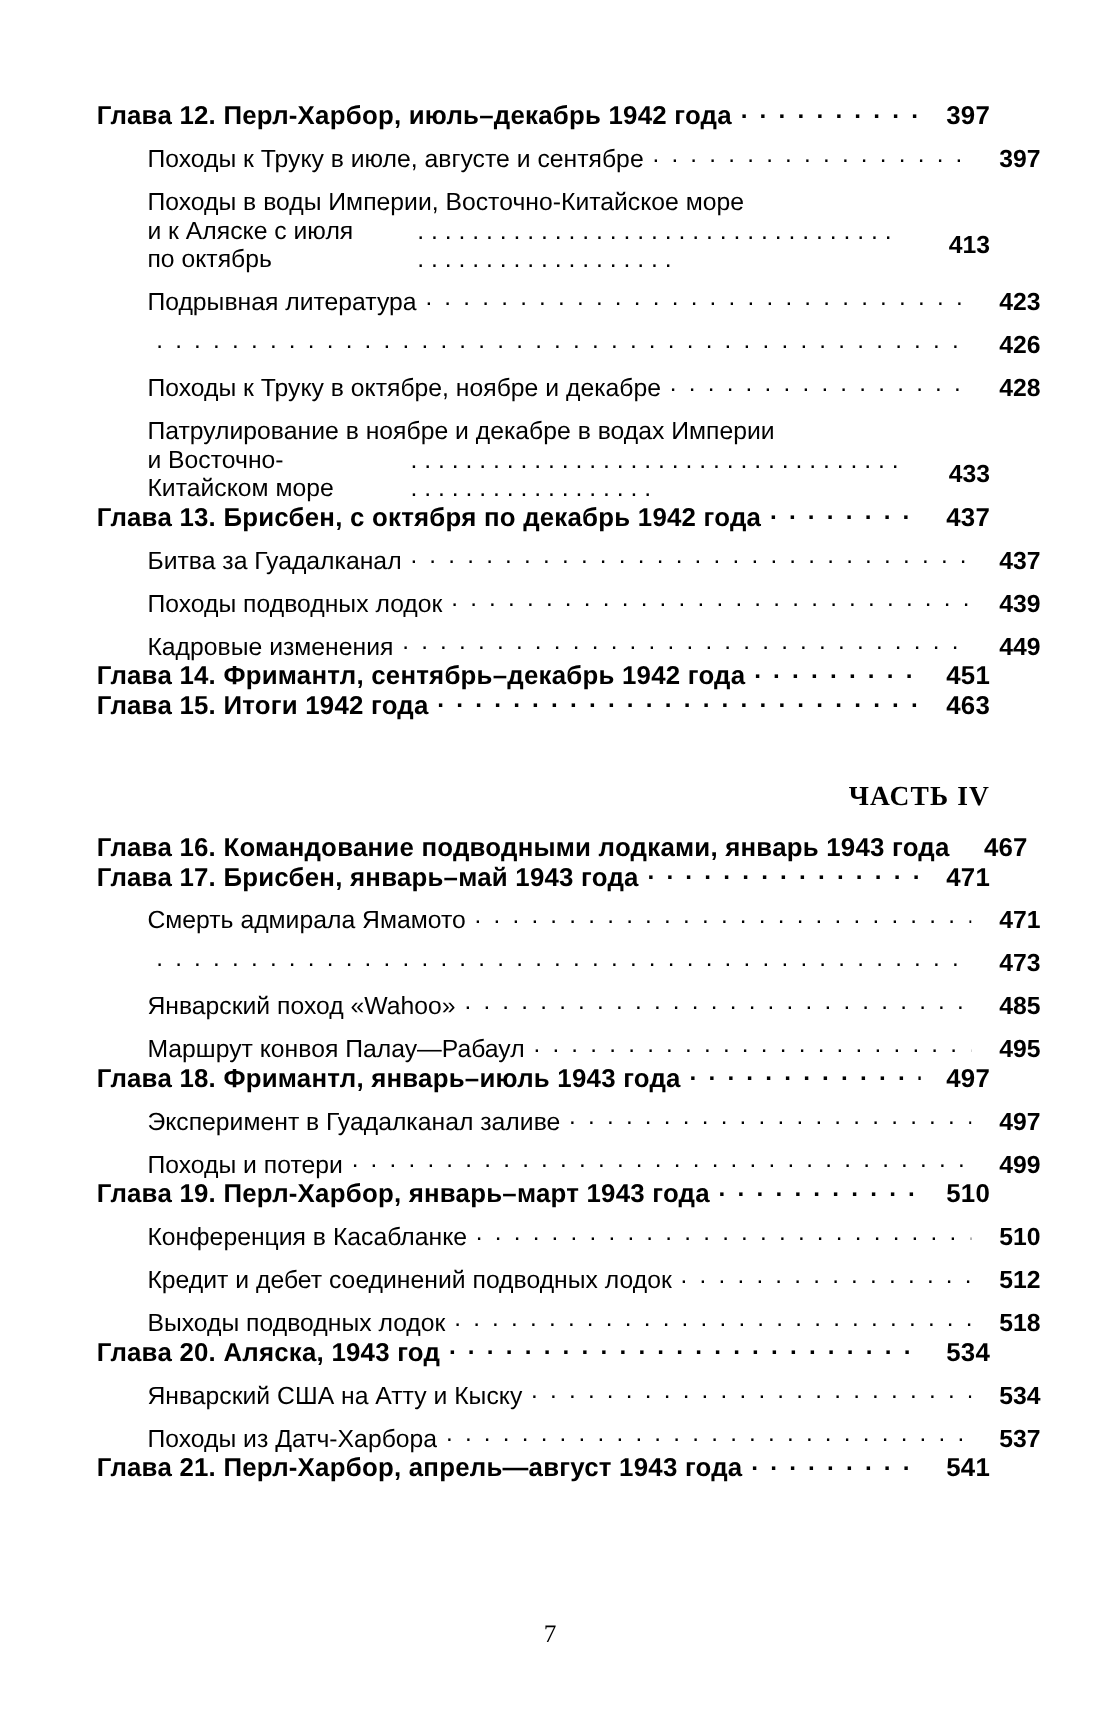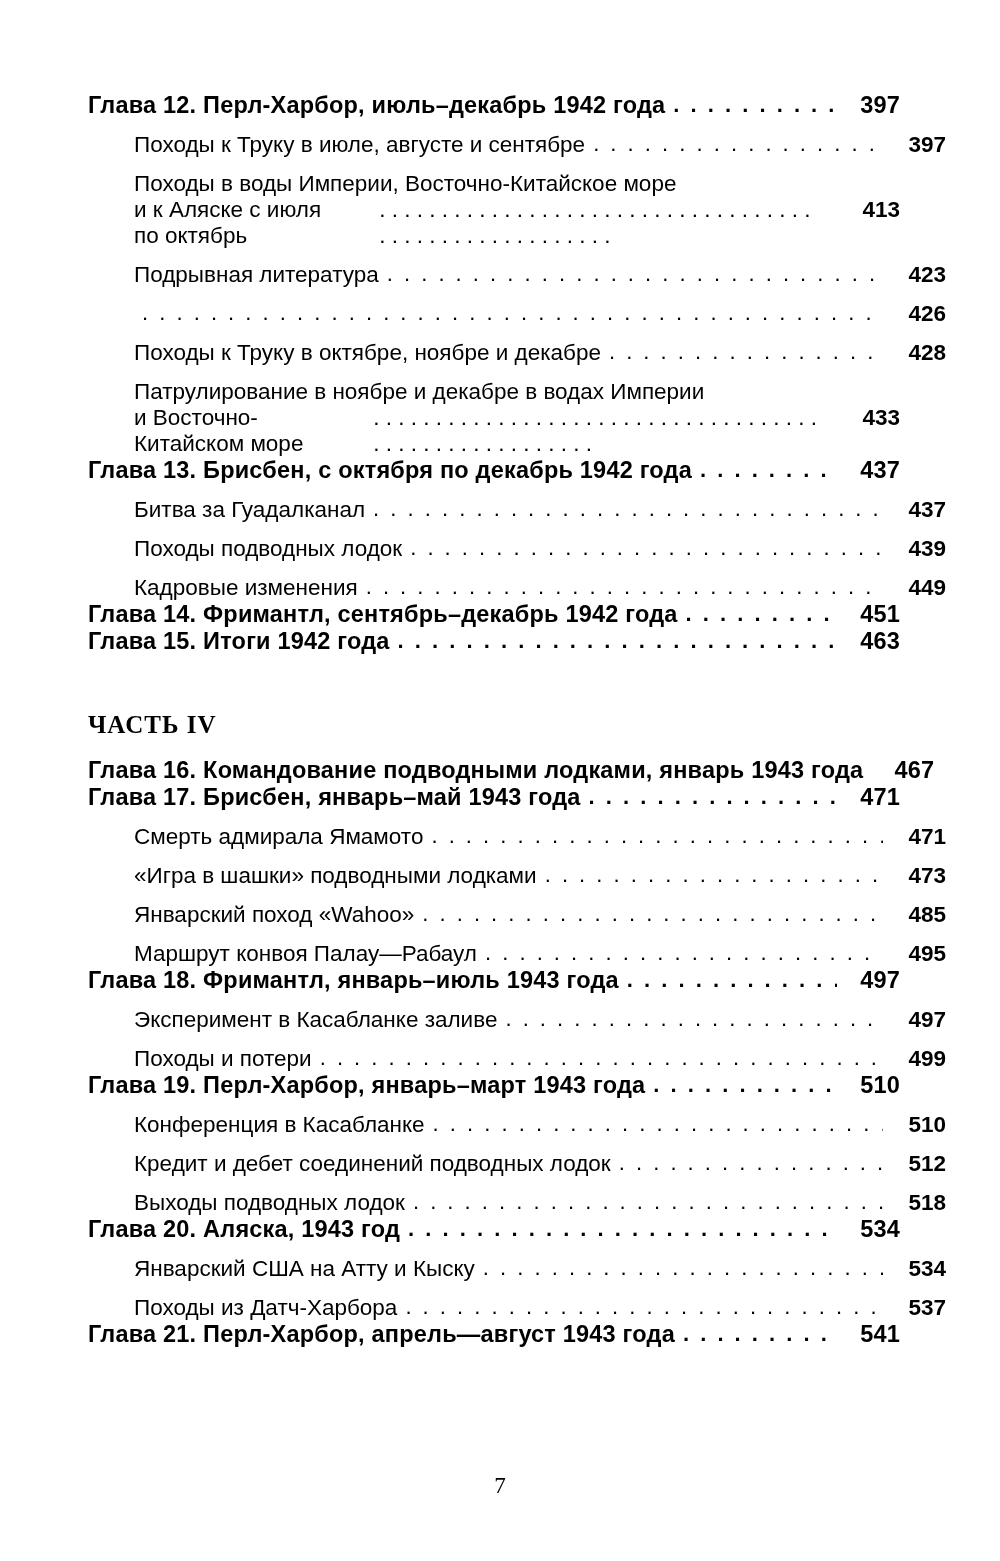--- a/index.html
+++ b/index.html
@@ -21,21 +21,21 @@
     width: 1000px;
     height: 1561px;
     box-sizing: border-box;
     padding: 92px 100px 0 88px;
   }
   .toc {
     width: 812px;
   }
   .entry {
     display: flex;
-    align-items: flex-end;
+    align-items: flex-start;
     width: 100%;
     margin: 0;
   }
   .entry .txt {
     white-space: nowrap;
   }
   .entry .leader {
     flex: 1 1 auto;
     overflow: hidden;
     white-space: nowrap;
@@ -74,26 +74,26 @@
   
   .sub.two-line {
     display: block;
   }
   .sub.two-line .line1 {
     display: block;
     white-space: nowrap;
   }
   .sub.two-line .line2 {
     display: flex;
-    align-items: flex-start;
+    align-items: center;
     width: 100%;
     gap: 44px;
   }
   .part-head {
-    text-align: left;
+    text-align: right;
     font-family: "Liberation Serif", serif;
     font-weight: bold;
     font-size: 25px;
     letter-spacing: 1px;
     margin-top: 56px;
     margin-bottom: 18px;
   }
   .folio {
     position: absolute;
     bottom: 62px;
@@ -207,21 +207,20 @@
       <span class="pg">471</span>
     </div>
 
     <div class="entry sub">
       <span class="txt">Смерть адмирала Ямамото</span>
       <span class="leader">. . . . . . . . . . . . . . . . . . . . . . . . . . . . . . . . . . . . . . . . . . . . . . . . . . . . . .</span>
       <span class="pg">471</span>
     </div>
 
     <div class="entry sub">
-      <span class="txt">«Игра в шашки» подводными лодками</span>
       <span class="leader">. . . . . . . . . . . . . . . . . . . . . . . . . . . . . . . . . . . . . . . . . . . . . . . . . . . . . .</span>
       <span class="pg">473</span>
     </div>
 
     <div class="entry sub">
       <span class="txt">Январский поход «Wahoo»</span>
       <span class="leader">. . . . . . . . . . . . . . . . . . . . . . . . . . . . . . . . . . . . . . . . . . . . . . . . . . . . . .</span>
       <span class="pg">485</span>
     </div>
 
@@ -231,21 +230,21 @@
       <span class="pg">495</span>
     </div>
 
     <div class="entry chapter">
       <span class="txt">Глава 18. Фримантл, январь–июль 1943 года</span>
       <span class="leader">. . . . . . . . . . . . . . . . . . . . . . . . . . . . . . . . . . . . . . . . . . . . . . . . . . . . . .</span>
       <span class="pg">497</span>
     </div>
 
     <div class="entry sub">
-      <span class="txt">Эксперимент в Касабланке заливе</span>
+      <span class="txt">Эксперимент в Гуадалканал заливе</span>
       <span class="leader">. . . . . . . . . . . . . . . . . . . . . . . . . . . . . . . . . . . . . . . . . . . . . . . . . . . . . .</span>
       <span class="pg">497</span>
     </div>
 
     <div class="entry sub">
       <span class="txt">Походы и потери</span>
       <span class="leader">. . . . . . . . . . . . . . . . . . . . . . . . . . . . . . . . . . . . . . . . . . . . . . . . . . . . . .</span>
       <span class="pg">499</span>
     </div>
 

